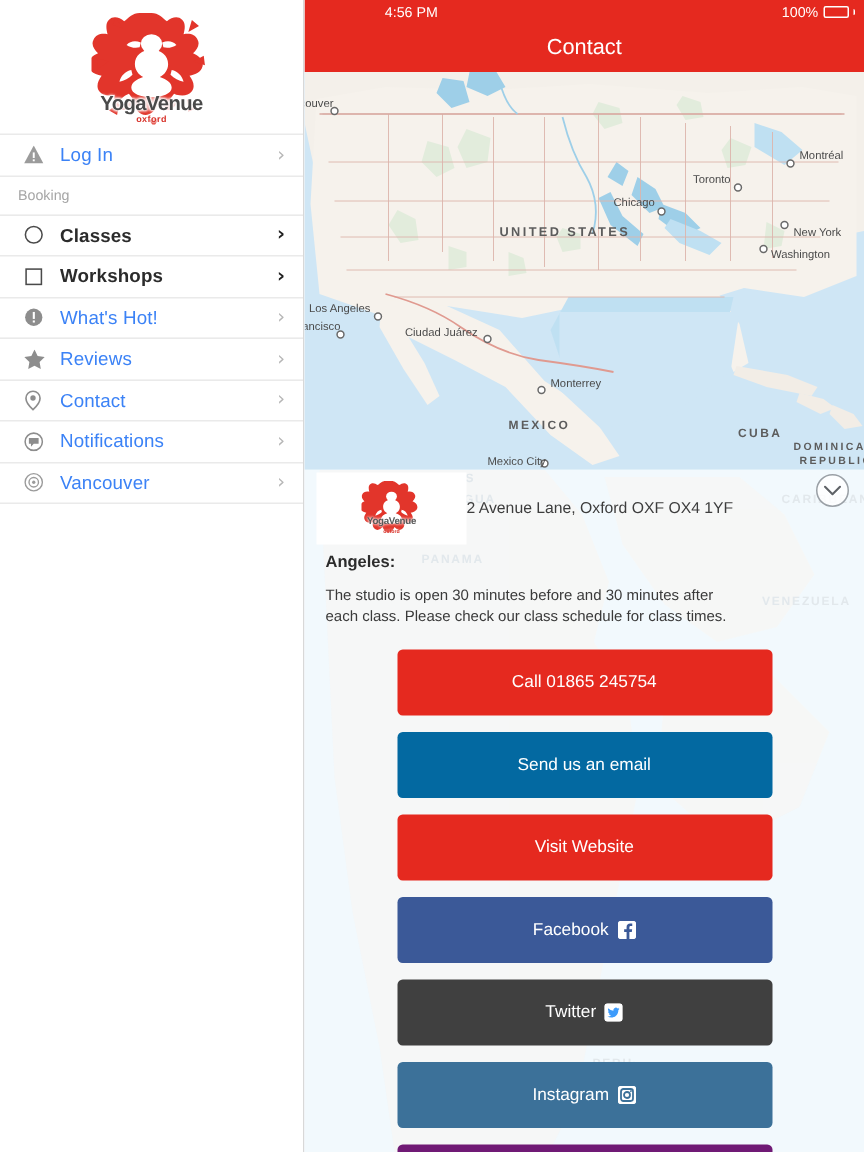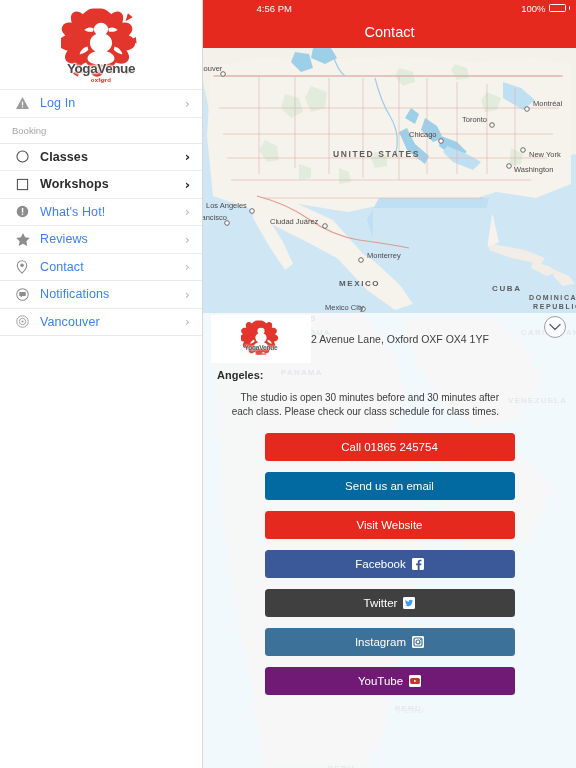--- a/index.html
+++ b/index.html
@@ -154,30 +154,29 @@
   .collapse-btn svg { display:block; }
 
   .comments-block { padding: 4px 14px 0 14px; }
   .comments-title {
     font-size: 11px; font-weight: bold; color: #2c2c2c;
     margin-bottom: 10px;
   }
   .comments-body {
     font-size: 10px; color: #3a3a3a; line-height: 1.42;
     max-width: 282px;
-    text-align: right;
   }
 
   .btn-list {
     position: absolute; left: 0; right: 0; top: 120px;
     display: flex; flex-direction: column; align-items: center;
     gap: 11px;
   }
   .btn {
-    width: 250px; height: 28px; border-radius: 3.5px;
+    width: 250px; height: 44px; border-radius: 3.5px;
     display: flex; align-items: center; justify-content: center;
     gap: 6px;
     color: #ffffff; font-size: 11.5px;
     border: none; cursor: pointer;
     font-family: "Liberation Sans", sans-serif;
   }
   .btn .glyph {
     width: 12px; height: 12px; border-radius: 2px;
     background: #fff;
     display: inline-flex; align-items: center; justify-content: center;

